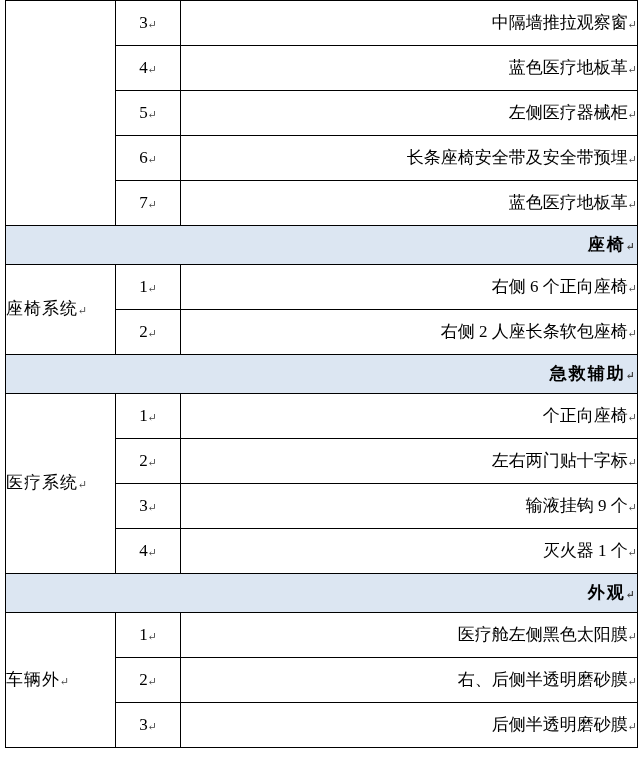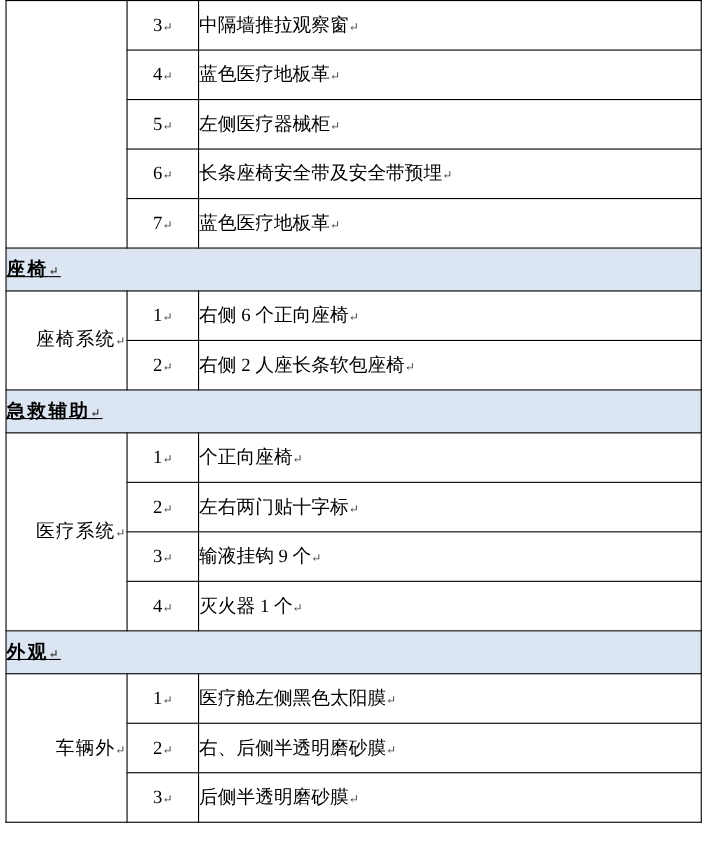--- a/index.html
+++ b/index.html
@@ -32,45 +32,44 @@
     vertical-align: middle;
     font-size: 17px;
     line-height: 1.2;
   }
   
   col.c-group { width: 110px; }
   col.c-num   { width: 65px; }
   col.c-item  { width: 457px; }
 
   td.group {
-    text-align: right;
+    text-align: left;
     font-size: 17px;
     letter-spacing: 1px;
     padding: 4px 2px;
   }
   td.num {
     text-align: center;
     font-size: 16px;
     height: 44px;
     padding: 2px 2px;
   }
   td.item {
-    text-align: left;
+    text-align: right;
     padding: 4px 2px 4px 10px;
     height: 44px;
     font-size: 17px;
   }
   td.section {
     background: #dce6f2;
-    text-align: left;
+    text-align: right;
     font-size: 17px;
     font-weight: bold;
     height: 38px;
     letter-spacing: 2px;
-    text-decoration: underline;
   }
   
   td.cont {
     border-top: none;
   }
   .mark {
     font-size: 11px;
     color: #444;
     vertical-align: baseline;
   }

